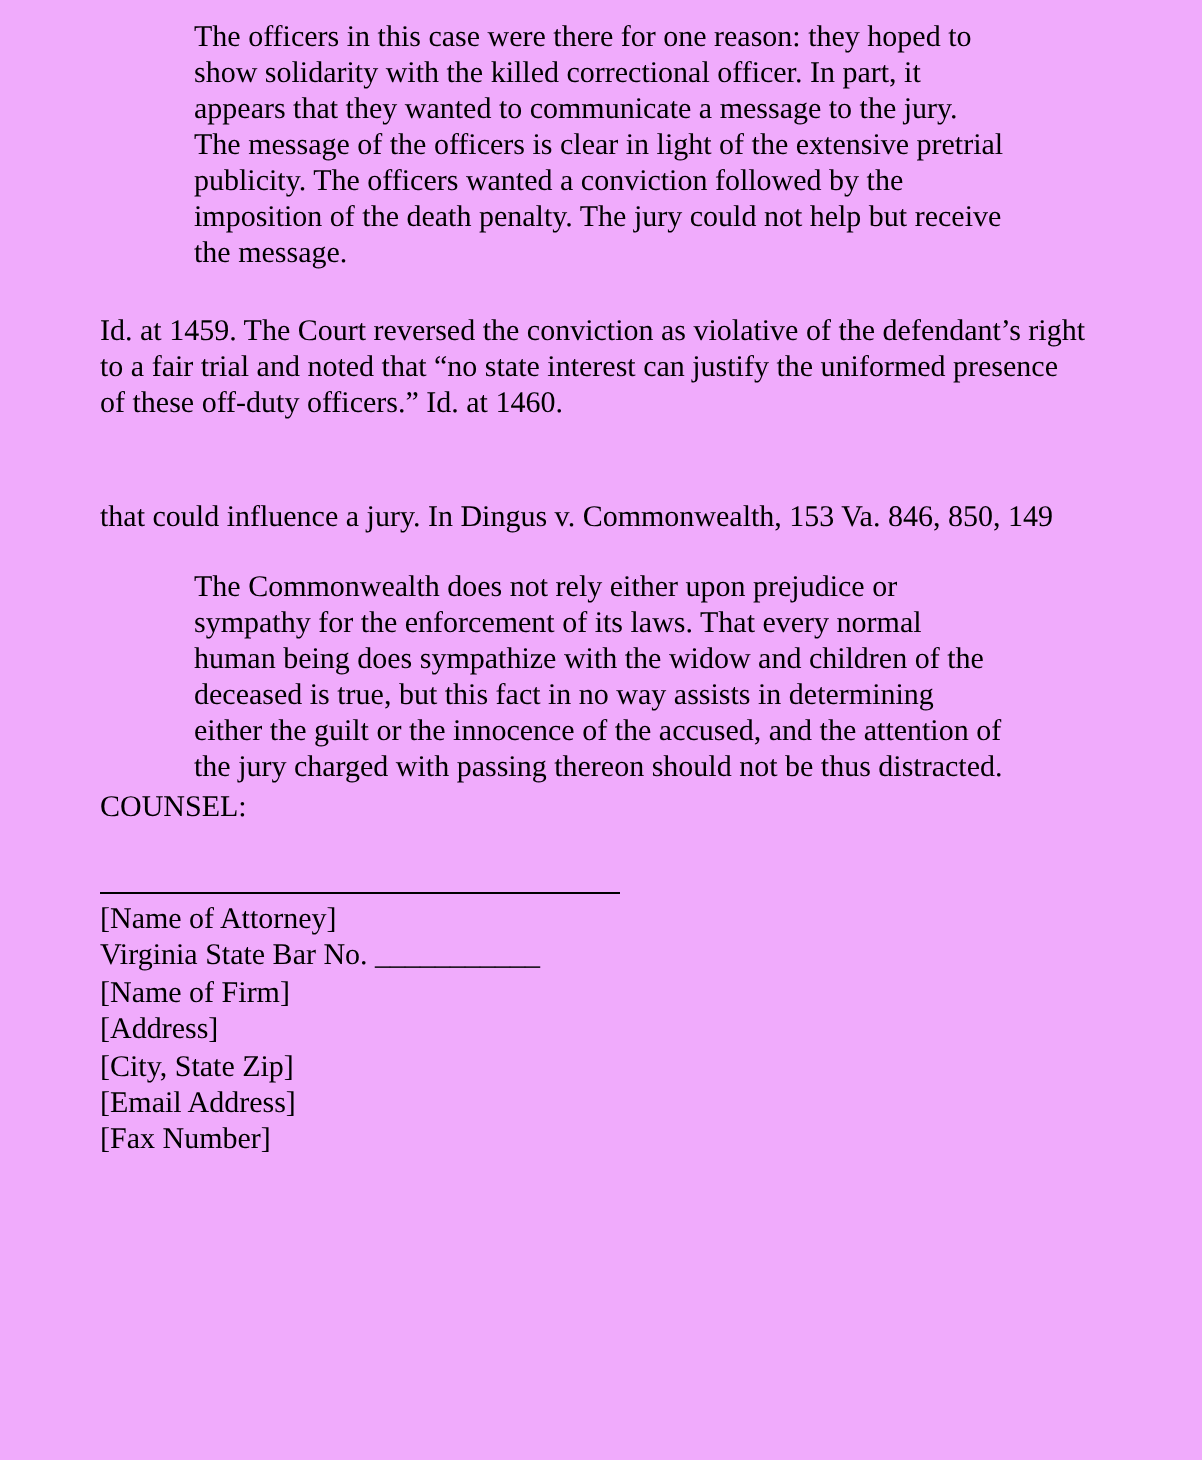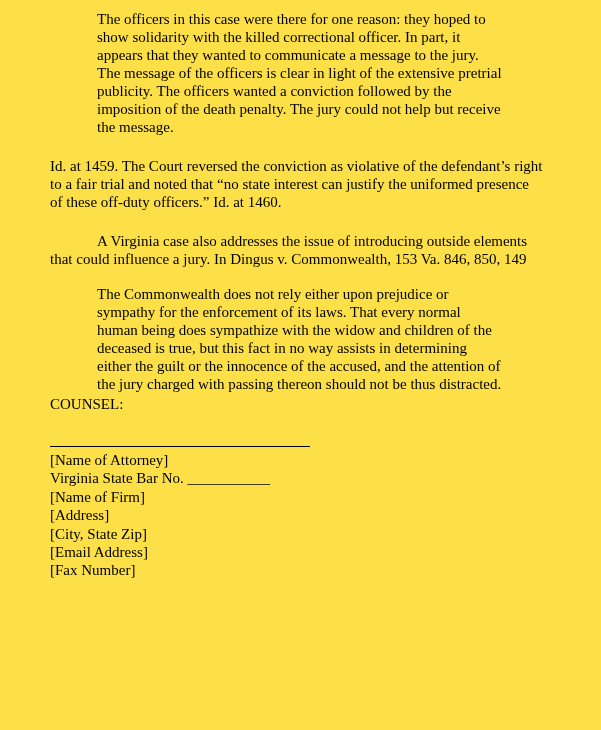--- a/index.html
+++ b/index.html
@@ -14,21 +14,21 @@
     color: #000000;
     font-family: "Liberation Serif", "DejaVu Serif", serif;
     font-size: 15px;
     line-height: 18px;
   }
   .page {
     box-sizing: border-box;
     width: 601px;
     height: 730px;
     padding: 10px 0 0 50px;
-    background: #fde047;
+    background: #f0abfc;
   }
   .textline {
     white-space: nowrap;
   }
   .quote {
     margin-left: 47px;
   }
   .quote2 {
     margin-top: 17px;
   }
@@ -60,21 +60,21 @@
 </style>
 </head>
 <body>
 
 <div class="page">
 
   <div class="quote textline"><span>The officers in this case were there for one reason: they hoped to</span><br><span>show solidarity with the killed correctional officer. In part, it</span><br><span>appears that they wanted to communicate a message to the jury.</span><br><span>The message of the officers is clear in light of the extensive pretrial</span><br><span>publicity. The officers wanted a conviction followed by the</span><br><span>imposition of the death penalty. The jury could not help but receive</span><br><span>the message.</span></div>
 
   <div class="para textline"><span class="it">Id.</span><span> at 1459. The Court reversed the conviction as violative of the defendant’s right</span><br><span>to a fair trial and noted that “no state interest can justify the uniformed presence</span><br><span>of these off-duty officers.” </span><span class="it">Id.</span><span> at 1460.</span></div>
 
-  <div class="para textline first-indent"><span>A Virginia case also addresses the issue of introducing outside elements</span><br><span>that could influence a jury. In </span><span class="it">Dingus v. Commonwealth</span><span>, 153 Va. 846, 850, 149</span><br></div>
+  <div class="para textline first-indent"><br><span>that could influence a jury. In </span><span class="it">Dingus v. Commonwealth</span><span>, 153 Va. 846, 850, 149</span><br></div>
 
   <div class="quote quote2 textline"><span>The Commonwealth does not rely either upon prejudice or</span><br><span>sympathy for the enforcement of its laws. That every normal</span><br><span>human being does sympathize with the widow and children of the</span><br><span>deceased is true, but this fact in no way assists in determining</span><br><span>either the guilt or the innocence of the accused, and the attention of</span><br><span>the jury charged with passing thereon should not be thus distracted.</span></div>
 
 
   <div class="counsel-heading textline">COUNSEL:</div>
 
   <div class="sigline"></div>
 
   <div class="attorney-block">
     <div class="textline">[Name of Attorney]</div>

